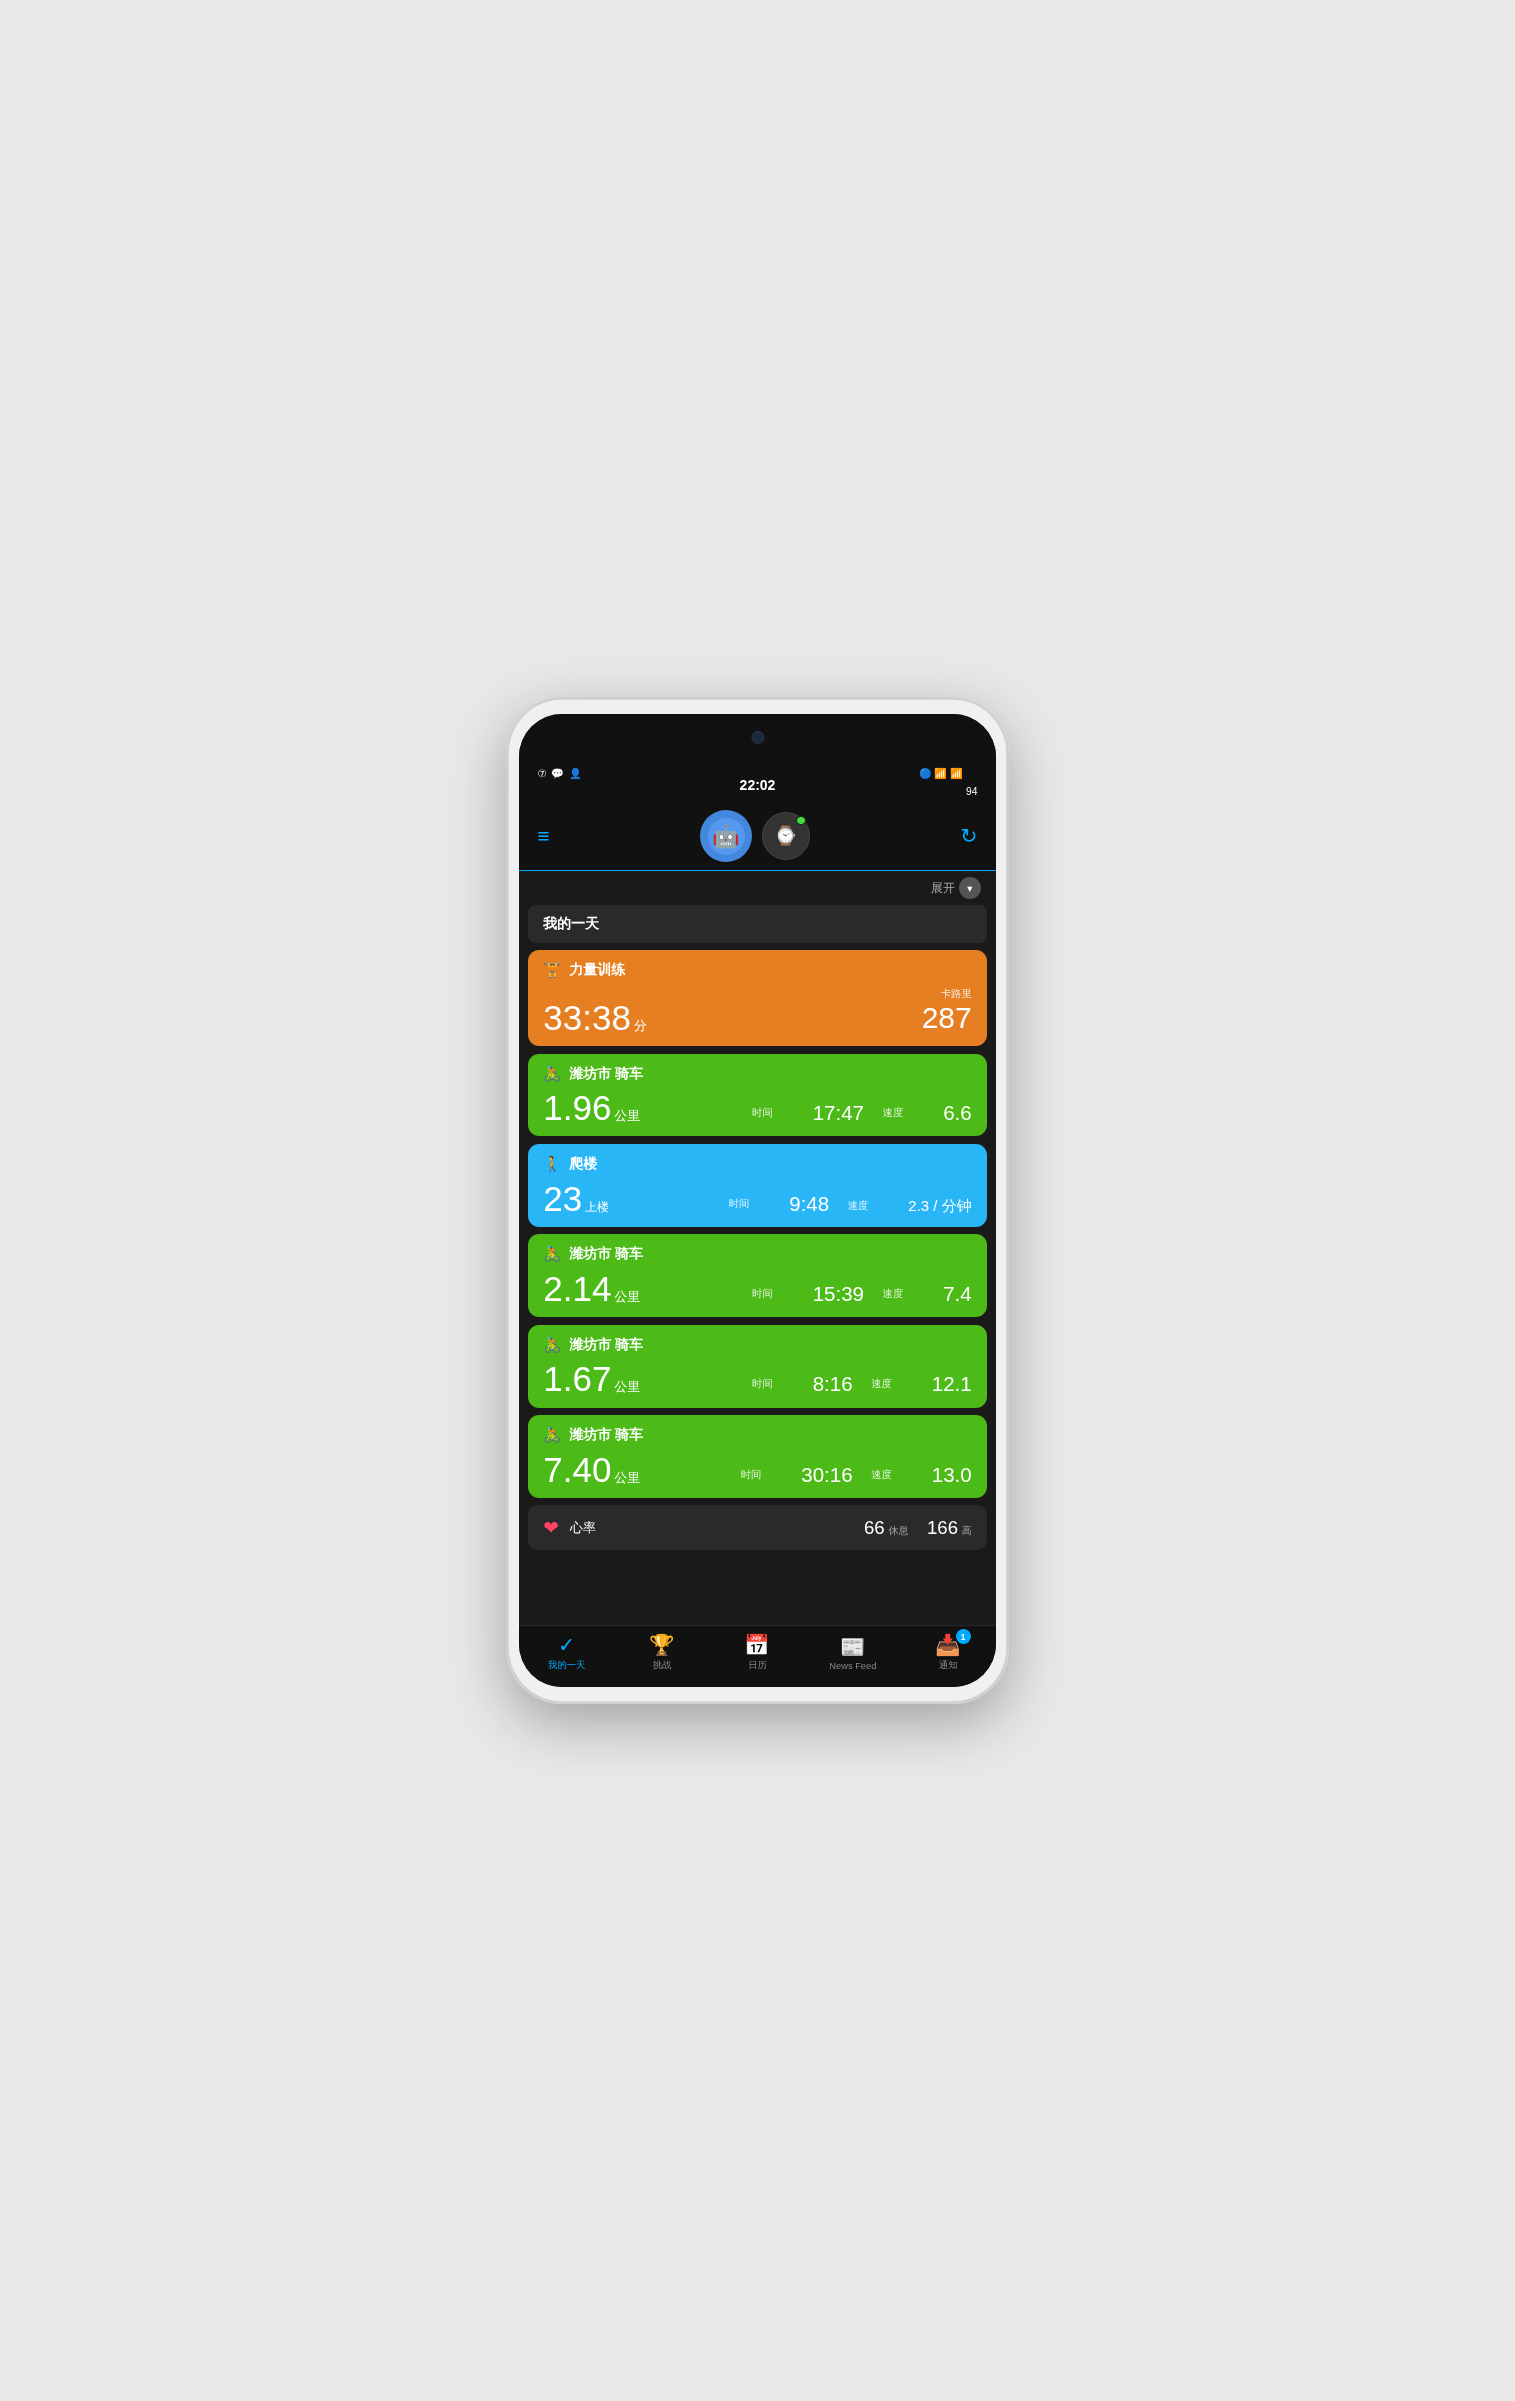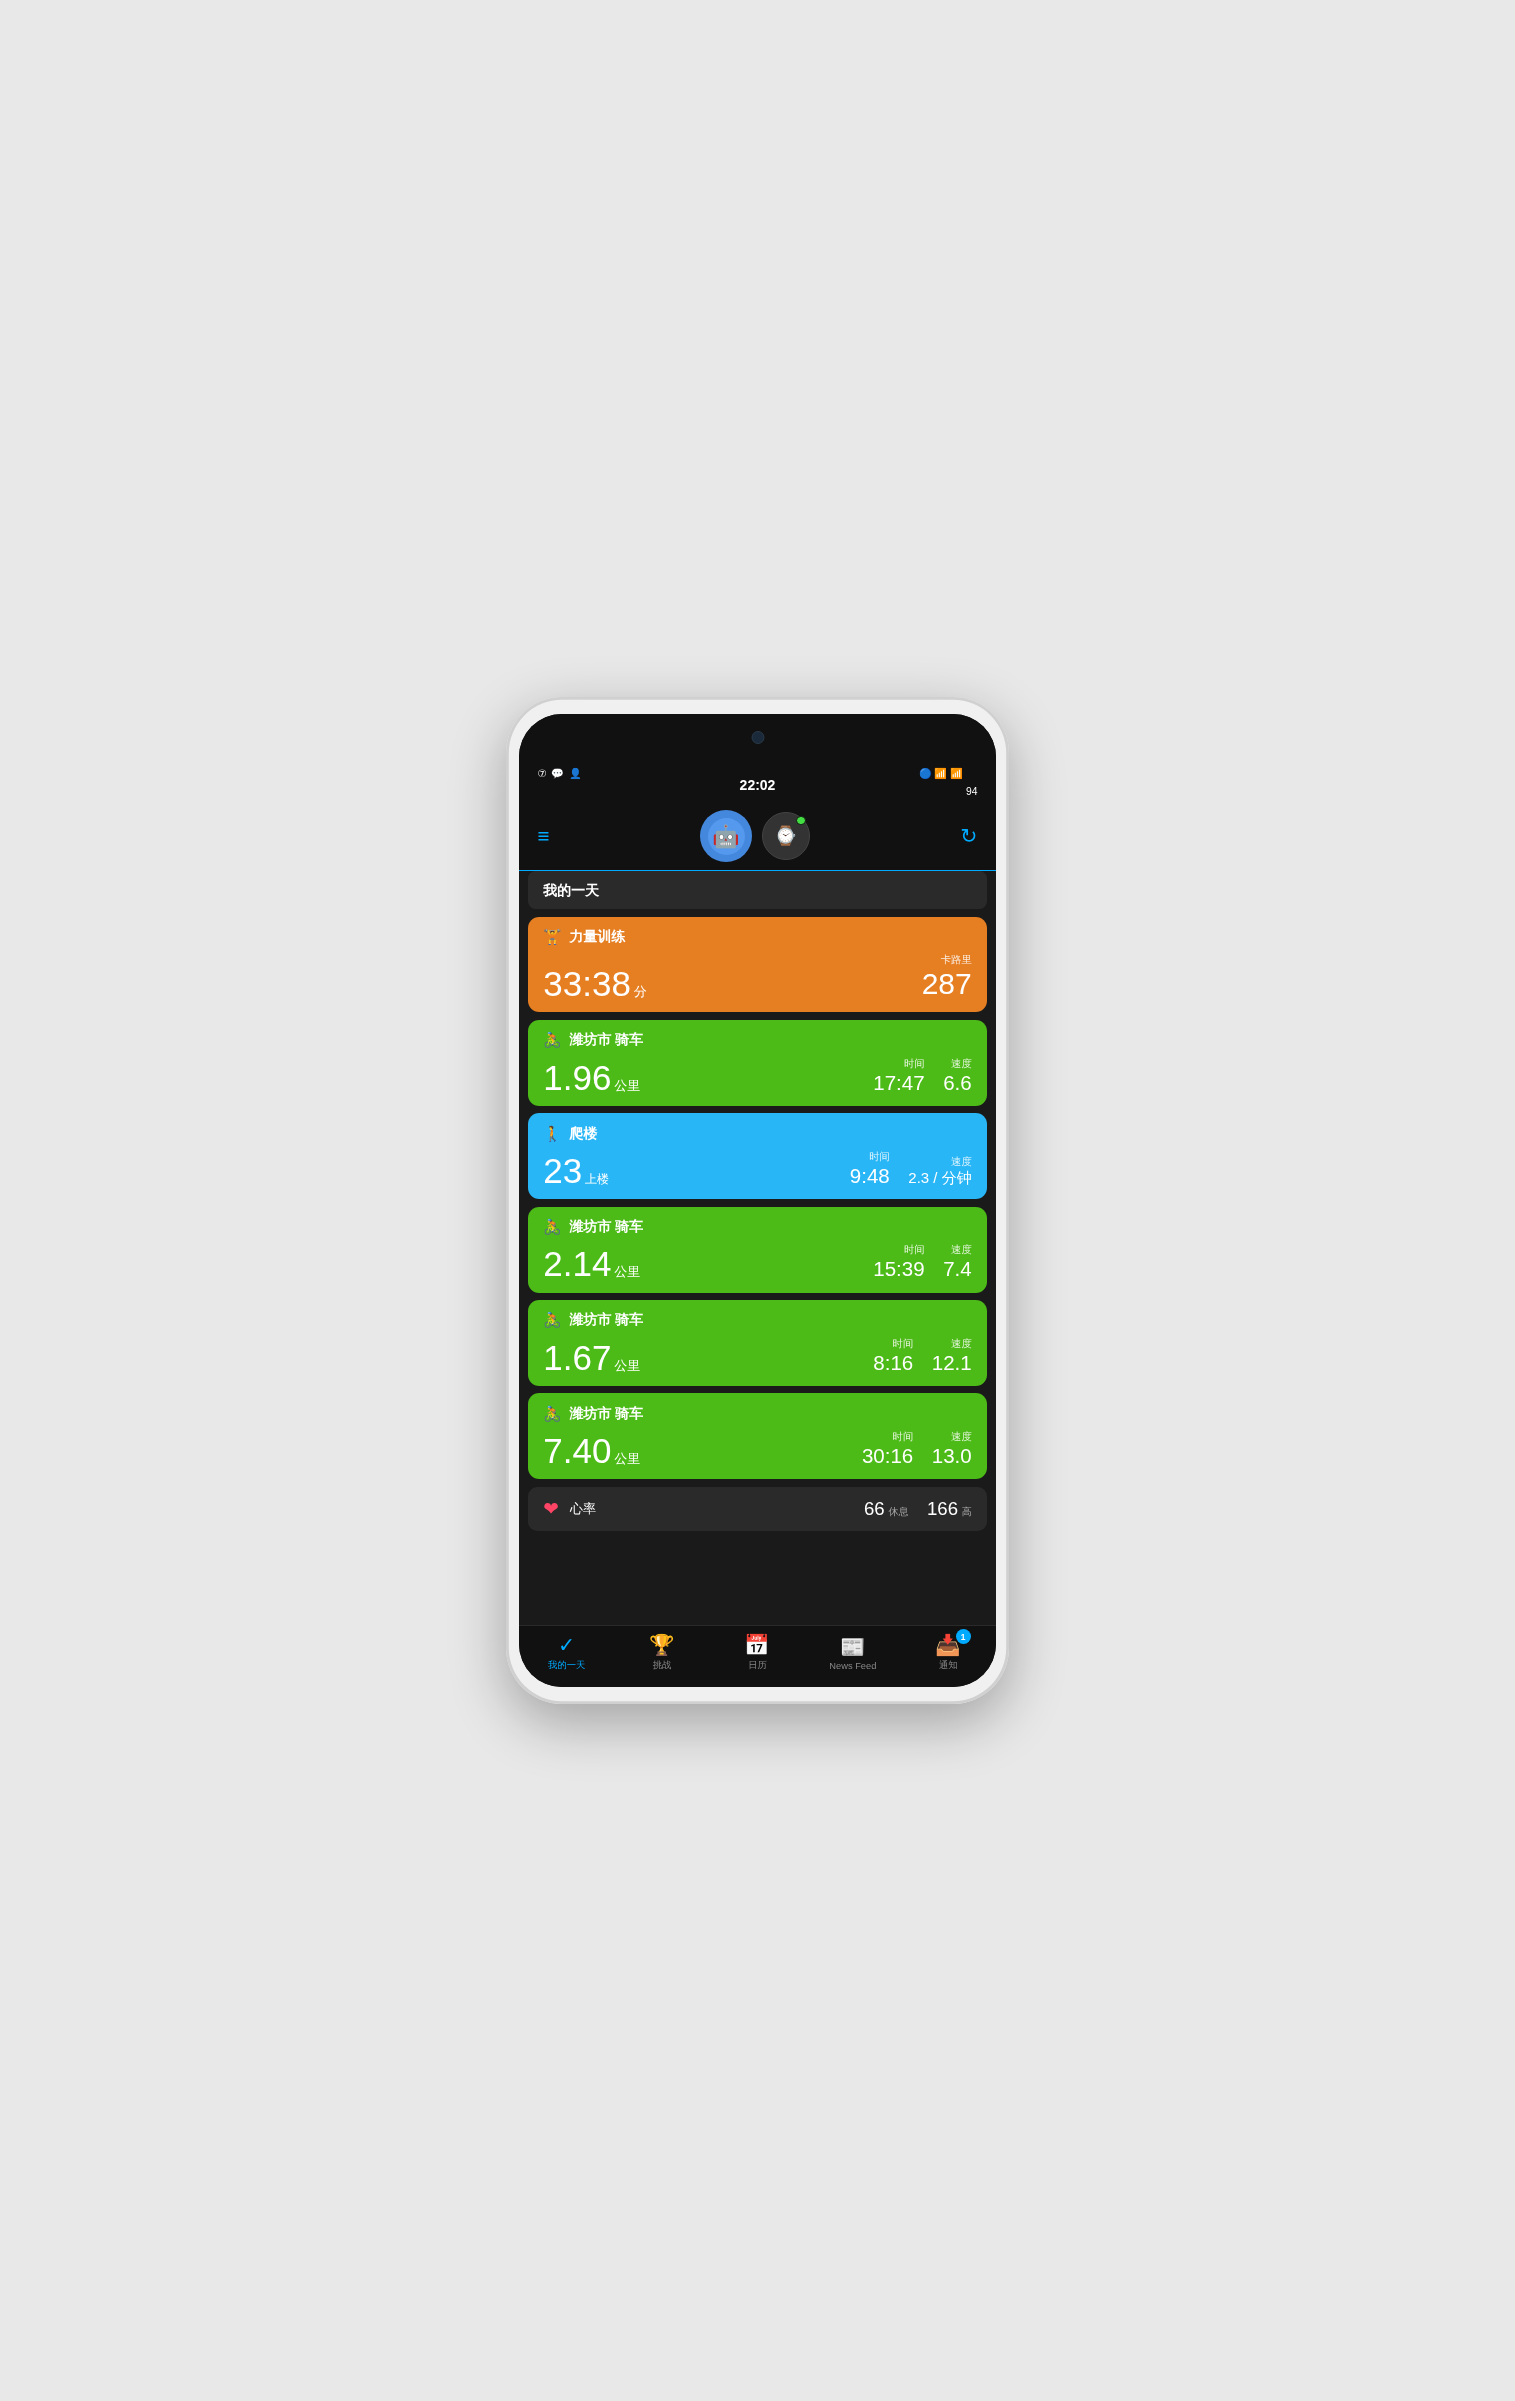--- a/index.html
+++ b/index.html
@@ -228,22 +228,23 @@
       font-size: 13px;
       margin-left: 2.8px;
     }
     .card-stats {
       display: flex;
       gap: 18.6px;
       align-items: flex-end;
     }
     .card-stat {
       display: flex;
-      flex-direction: column;
-      align-items: flex-end;
+      flex-direction: row;
+      align-items: center;
+      gap: 40px;
     }
     .card-stat-label {
       color: rgba(255,255,255,0.85);
       font-size: 10.3px;
     }
     .card-stat-value {
       color: #fff;
       font-size: 20.5px;
       font-weight: 400;
     }
@@ -381,20 +382,26 @@
           <span style="font-size:18.6px;">⌚</span>
           <div class="watch-online-dot"></div>
         </div>
       </div>
       <span class="header-refresh-icon">↻</span>
     </div>
     <div class="header-line"></div>
 
     <div class="content">
 
+      <div class="expand-row">
+        <span class="expand-label">展开</span>
+        <div class="expand-btn">
+          <span>▾</span>
+        </div>
+      </div>
 
       <div class="section-header">
         <span class="section-title">我的一天</span>
       </div>
 
       <div class="activity-card card-orange">
         <div class="card-header">
           <span class="card-icon">🏋</span>
           <span class="card-title">力量训练</span>
         </div>

